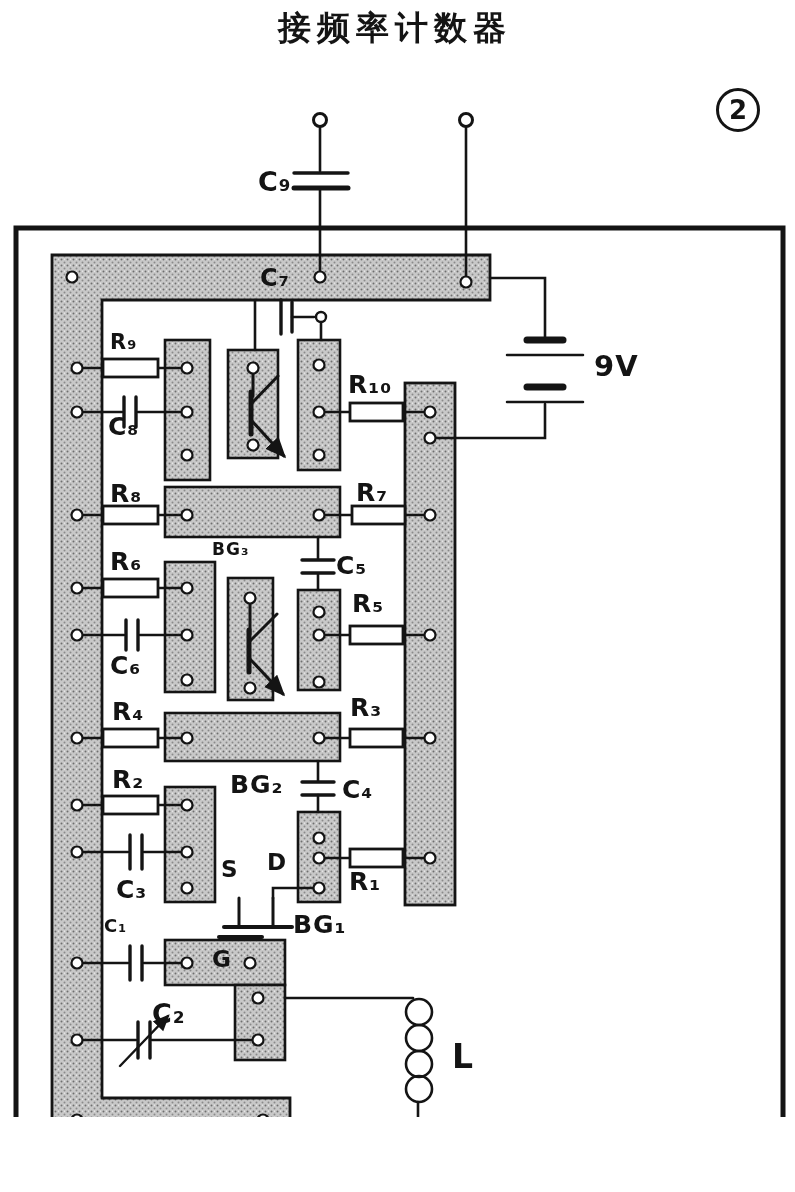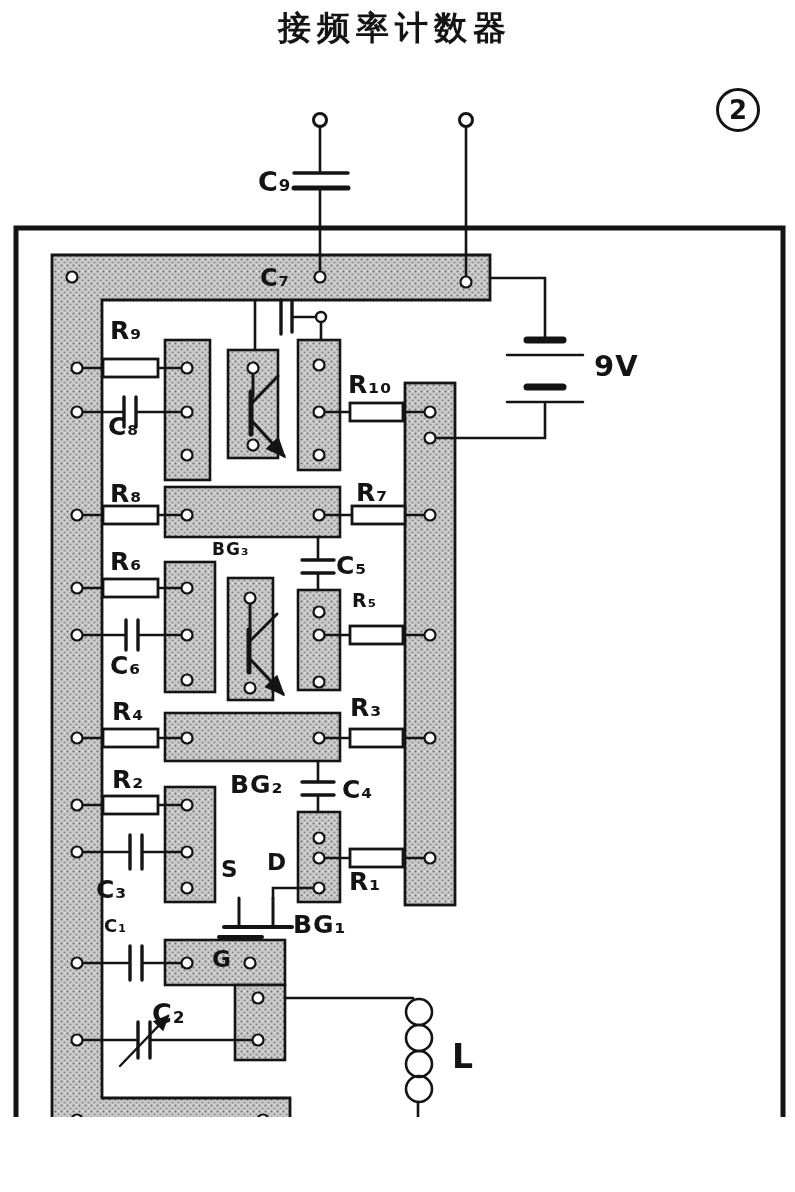--- a/index.html
+++ b/index.html
@@ -280,37 +280,37 @@
   </svg>
 
   <div class="title">接频率计数器</div>
 
   <div class="fig-circle">
     <span>2</span>
   </div>
 
   <div class="lbl" style="left:258px;top:168px;font-size:27px">C₉</div>
   <div class="lbl" style="left:260px;top:266px;font-size:24px">C₇</div>
-  <div class="lbl" style="left:110px;top:318px;font-size:25px">R₉</div>
+  <div class="lbl" style="left:110px;top:332px;font-size:21px">R₉</div>
   <div class="lbl" style="left:108px;top:414px;font-size:25px">C₈</div>
   <div class="lbl" style="left:348px;top:372px;font-size:25px">R₁₀</div>
   <div class="lbl" style="left:594px;top:352px;font-size:29px">9V</div>
   <div class="lbl" style="left:110px;top:481px;font-size:25px">R₈</div>
   <div class="lbl" style="left:356px;top:480px;font-size:25px">R₇</div>
   <div class="lbl" style="left:212px;top:541px;font-size:17px">BG₃</div>
   <div class="lbl" style="left:336px;top:553px;font-size:25px">C₅</div>
   <div class="lbl" style="left:110px;top:549px;font-size:25px">R₆</div>
-  <div class="lbl" style="left:352px;top:591px;font-size:19px">R₅</div>
+  <div class="lbl" style="left:352px;top:591px;font-size:25px">R₅</div>
   <div class="lbl" style="left:110px;top:653px;font-size:25px">C₆</div>
   <div class="lbl" style="left:112px;top:699px;font-size:25px">R₄</div>
   <div class="lbl" style="left:350px;top:695px;font-size:25px">R₃</div>
   <div class="lbl" style="left:112px;top:767px;font-size:25px">R₂</div>
   <div class="lbl" style="left:230px;top:772px;font-size:25px">BG₂</div>
   <div class="lbl" style="left:342px;top:777px;font-size:25px">C₄</div>
-  <div class="lbl" style="left:96px;top:877px;font-size:25px">C₃</div>
+  <div class="lbl" style="left:116px;top:877px;font-size:25px">C₃</div>
   <div class="lbl" style="left:221px;top:858px;font-size:23px">S</div>
   <div class="lbl" style="left:267px;top:851px;font-size:23px">D</div>
   <div class="lbl" style="left:349px;top:869px;font-size:25px">R₁</div>
   <div class="lbl" style="left:104px;top:917px;font-size:18px">C₁</div>
   <div class="lbl" style="left:293px;top:912px;font-size:25px">BG₁</div>
   <div class="lbl" style="left:212px;top:948px;font-size:23px">G</div>
   <div class="lbl" style="left:152px;top:1000px;font-size:27px">C₂</div>
   <div class="lbl" style="left:452px;top:1040px;font-size:33px">L</div>
 
 </div>

